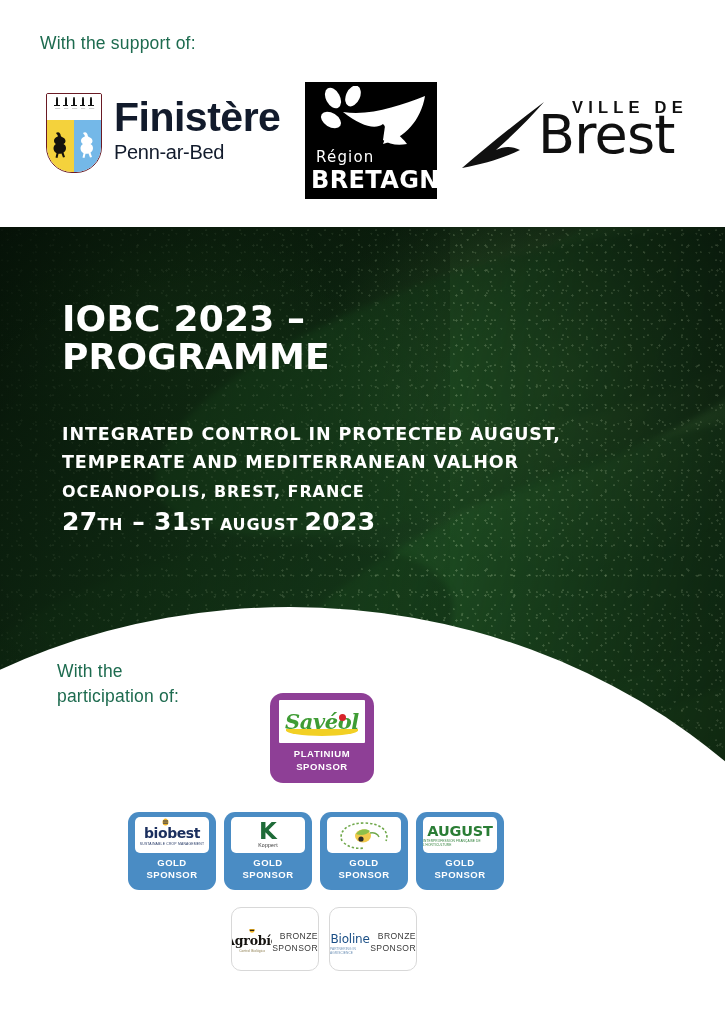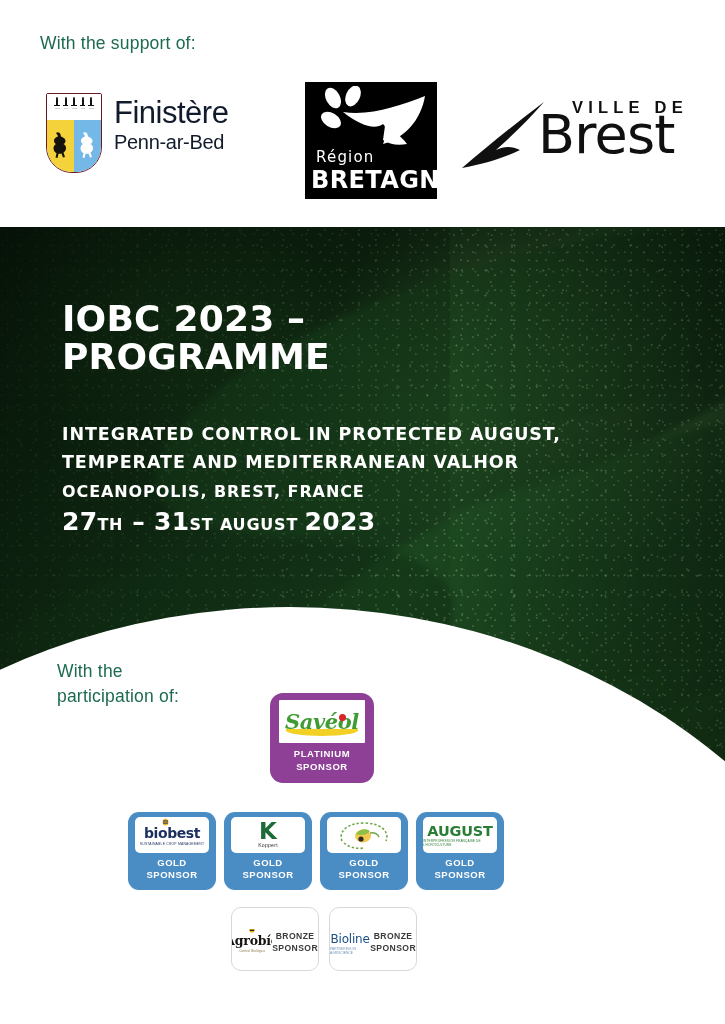--- a/index.html
+++ b/index.html
@@ -42,21 +42,21 @@
     content: ""; position: absolute; left: 0.3px; top: 8px; width: 5.4px; height: 1.4px; background: #111;
     box-shadow: 0.6px 3px 0 -0.4px #111, 1.3px 6px 0 -0.9px #111;
   }
   .shield-bottom { position: absolute; left: 0; top: 26px; width: 100%; height: 54px; display: flex; }
   .shield-left { width: 50%; height: 100%; background: #f4d23c; position: relative; }
   .shield-right { width: 50%; height: 100%; background: #74b8e8; position: relative; }
   .lion { position: absolute; left: 50%; top: 50%; transform: translate(-50%,-50%) ; width: 22px; height: 34px; }
   .lion-black path { fill: #15120c; }
   .lion-white path { fill: #ffffff; }
   .fin-text { position: absolute; left: 70px; top: 4px; }
-  .fin-title { font-size: 31px; font-weight: 400; color: #121b2c; line-height: 1; letter-spacing: -0.5px; }
+  .fin-title { font-size: 41px; font-weight: 700; color: #121b2c; line-height: 1; letter-spacing: -0.5px; }
   .fin-sub { font-size: 20px; font-weight: 400; color: #121b2c; line-height: 1.1; margin-top: 3px; letter-spacing: -0.3px; }
 
   
   .logo-bretagne {
     position: absolute; left: 305px; top: 4px; width: 132px; height: 117px;
     background: #000; overflow: hidden;
   }
   .bz-mark { position: absolute; left: 8px; top: 4px; width: 116px; height: 70px; }
   .bz-region {
     position: absolute; left: 11px; top: 66px;
@@ -242,22 +242,22 @@
   }
   .bronze-badge {
     width: 88px; height: 64px; background: #fff; border: 1px solid #d8d8d8;
     border-radius: 10px; display: flex; flex-direction: row; align-items: center;
     padding-top: 5px;
   }
   .bronze-inner {
     width: 74px; height: 26px; display: flex; align-items: center; justify-content: center; overflow: hidden;
   }
   .bronze-txt {
-    color: #3a3a3a; font-size: 8.6px; font-weight: 700; letter-spacing: .4px;
-    text-align: center; line-height: 1.35; margin-top: 3px;
+    color: #3a3a3a; font-size: 8.6px; font-weight: 400; letter-spacing: .4px;
+    text-align: right; line-height: 1.35; margin-top: 3px;
   }
 
   
   .biobest-w { font-size: 14px; font-weight: 700; color: #1b2f5e; letter-spacing: -0.4px; font-family: "DejaVu Sans", sans-serif; }
   .biobest-tag { font-size: 3.4px; color: #1b2f5e; letter-spacing: .2px; text-align: center; }
   .kop-k { font-size: 23px; font-weight: 700; color: #1f6b38; line-height: .85; font-family: "DejaVu Sans", sans-serif; }
   .kop-n { font-size: 5.2px; color: #333; letter-spacing: .2px; }
   .valhor-w { font-size: 14.5px; font-weight: 700; color: #2a7d35; letter-spacing: -0.2px; font-family: "DejaVu Sans", sans-serif; }
   .valhor-tag { font-size: 3.2px; color: #2a7d35; letter-spacing: .1px; }
   .agrobio-w { font-size: 12.5px; font-weight: 700; color: #14120f; font-family: "DejaVu Serif", serif; letter-spacing: -0.2px; }

